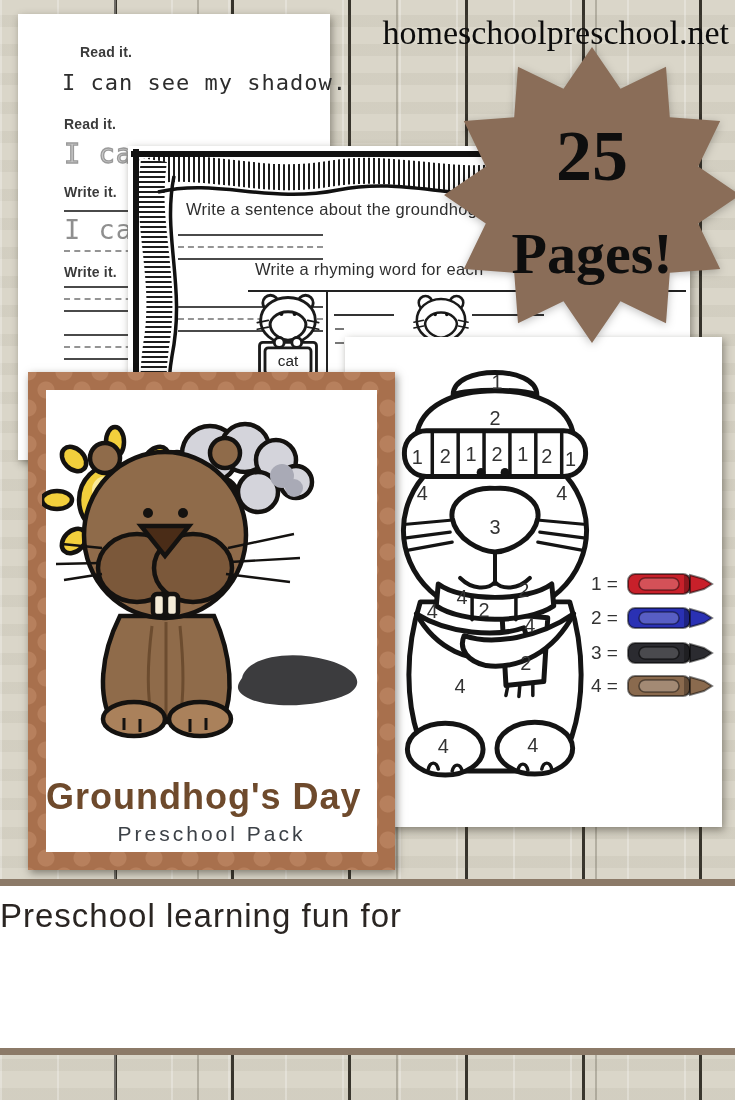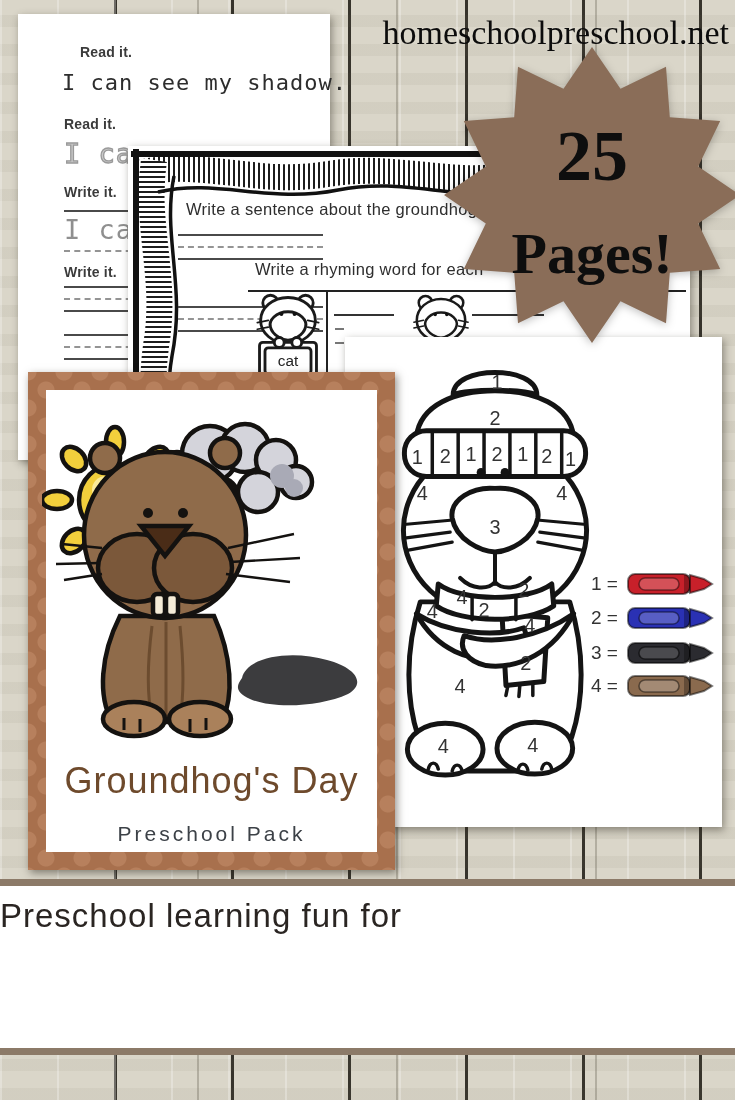--- a/index.html
+++ b/index.html
@@ -34,22 +34,22 @@
   .legend-row{position:absolute;left:246px;display:flex;align-items:center;gap:8px;}
   .legend-label{font-size:19px;color:#333;white-space:nowrap;}
   
   #cover{position:absolute;left:28px;top:372px;width:367px;height:498px;z-index:5;
     background-color:#a8704d;
     background-image:radial-gradient(circle,#b7805d 8px,rgba(0,0,0,0) 9px),
                      radial-gradient(circle,#b7805d 8px,rgba(0,0,0,0) 9px);
     background-size:36px 36px,36px 36px;background-position:0 0,18px 18px;
     box-shadow:2px 3px 8px rgba(40,35,25,.5);}
   #cover-inner{position:absolute;left:18px;top:18px;right:18px;bottom:18px;background:#fff;}
-  #cover-title{position:absolute;left:0;top:370px;width:100%;text-align:center;
-    font-size:36px;font-weight:400;color:#6e4a2c;letter-spacing:1px;}
+  #cover-title{position:absolute;left:0;top:386px;width:100%;text-align:left;
+    font-size:36px;font-weight:700;color:#6e4a2c;letter-spacing:1px;}
   #cover-subtitle{position:absolute;left:0;top:432px;width:100%;text-align:center;
     font-size:21px;color:#3c4147;letter-spacing:3px;}
   
   #star{position:absolute;left:437px;top:40px;z-index:6;filter:drop-shadow(0 2px 4px rgba(0,0,0,.25));}
   .star-text{font-family:"Liberation Serif",serif;font-weight:700;fill:#0e0e0e;}
   
   #site{position:absolute;top:14px;right:6px;z-index:8;font-family:"Liberation Serif",serif;
     font-size:34px;color:#0c0c0c;white-space:nowrap;}
   
   .rule{position:absolute;left:0;width:735px;background:#8c7a68;z-index:7;}

